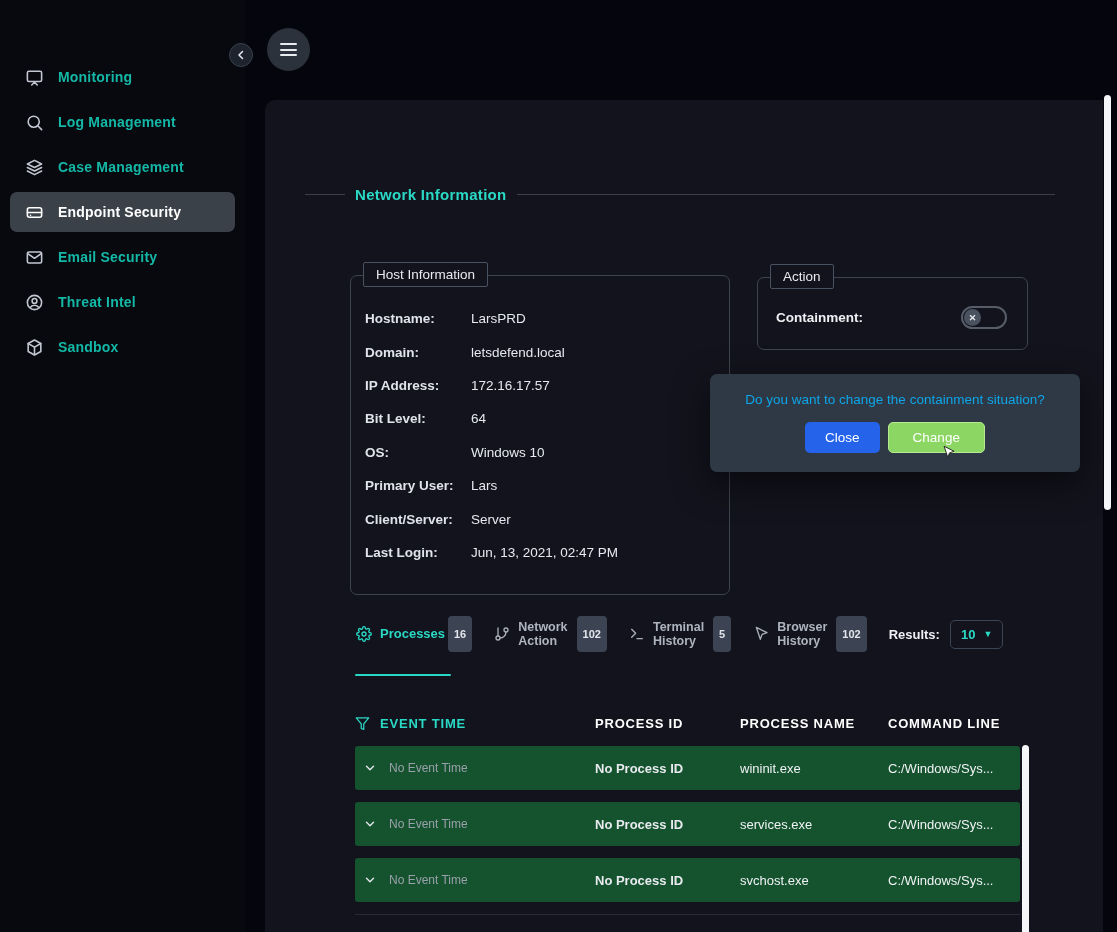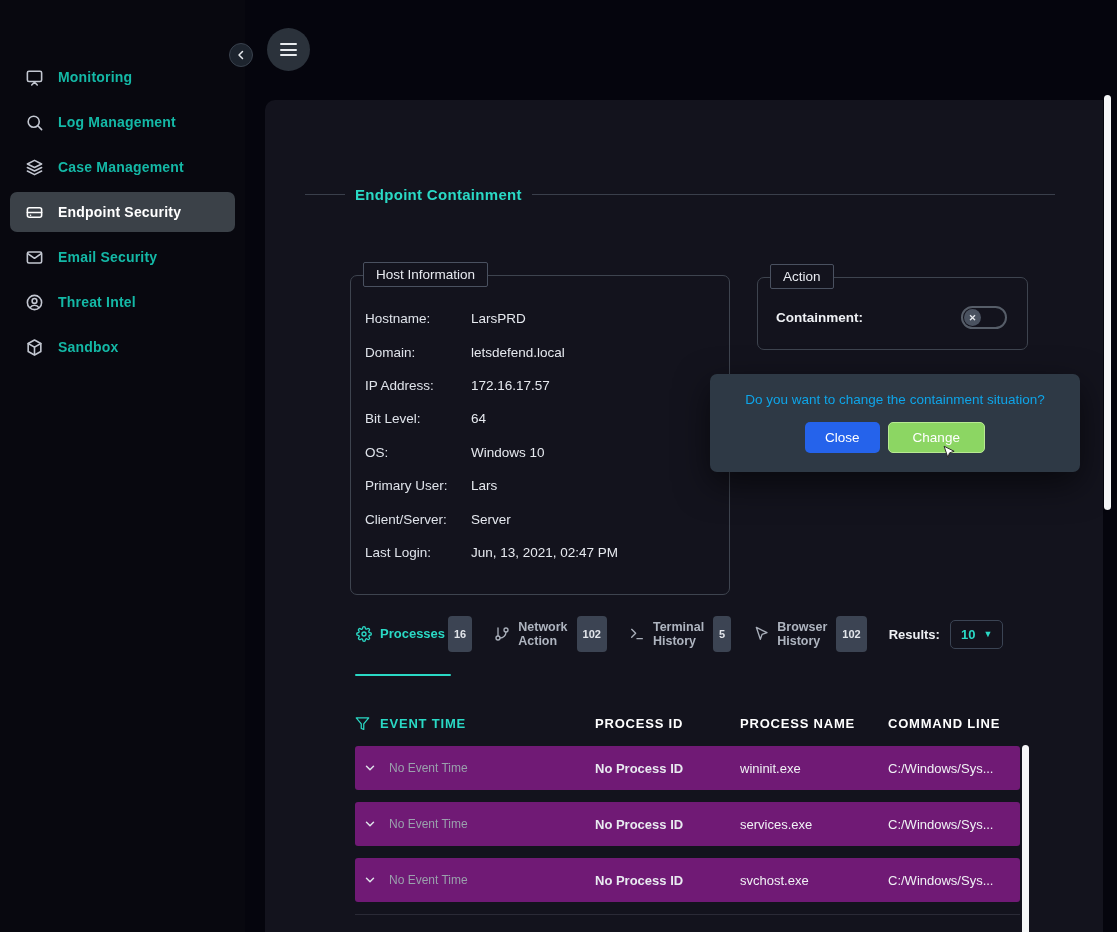--- a/index.html
+++ b/index.html
@@ -33,21 +33,21 @@
   .section-title-row .dash.long { flex:1; }
   .section-title { color:#2ad9c5; font-size:15px; font-weight:700; letter-spacing:.3px; }
 
   .fieldset { position:absolute; border:1px solid #3e444f; border-radius:7px; }
   .legend-chip { position:absolute; top:-14px; left:12px; background:#13131d; border:1px solid #4a5160; border-radius:2px;
                  padding:4px 12px; color:#e8eaf0; font-size:13.5px; font-weight:400; }
 
   .host-box { left:85px; top:175px; width:380px; height:320px; }
   .host-rows { padding:26px 14px 0 14px; }
   .host-row { display:flex; height:33.4px; align-items:center; font-size:13.5px; }
-  .host-label { width:106px; color:#dfe3ea; font-weight:400; }
+  .host-label { width:106px; color:#dfe3ea; font-weight:700; }
   .host-value { color:#e6e9ef; font-weight:400; }
 
   .action-box { left:492px; top:177px; width:271px; height:73px; }
   .action-inner { display:flex; align-items:center; justify-content:space-between; padding:0 20px 0 18px; height:100%; padding-top:8px; }
   .containment-label { color:#eef0f4; font-size:13.5px; font-weight:700; }
   .toggle { position:relative; width:46px; height:23px; border:2px solid #565d68; border-radius:13px; background:transparent; cursor:pointer; }
   .toggle .knob { position:absolute; left:1px; top:1px; width:17px; height:17px; border-radius:50%; background:#4a5260;
                   color:#e8ebef; font-size:9px; display:flex; align-items:center; justify-content:center; font-weight:700; }
 
   
@@ -77,21 +77,21 @@
                     color:#2ad9c5; font-size:13px; font-weight:600; cursor:pointer; background:transparent; }
   .results-select .caret { font-size:9px; color:#2ad9c5; }
 
   
   .table { position:absolute; left:90px; top:600px; width:665px; }
   .t-grid { display:grid; grid-template-columns:240px 145px 148px 1fr; align-items:center; }
   .t-head { height:46px; }
   .th { font-size:13px; font-weight:700; letter-spacing:.8px; color:#ffffff; }
   .th.event { color:#2ad9c5; display:flex; align-items:center; gap:10px; }
   .th.event svg { width:15px; height:15px; stroke:#2ad9c5; fill:none; stroke-width:2; stroke-linejoin:round; }
-  .t-row { height:44px; background:#701a75; border-radius:3px; margin-bottom:12px; }
+  .t-row { height:44px; background:#14532d; border-radius:3px; margin-bottom:12px; }
   .td-event { display:flex; align-items:center; gap:12px; padding-left:8px; color:#9aa0ac; font-size:12px; font-weight:400; }
   .td-event svg { width:14px; height:14px; stroke:#dfe3ea; fill:none; stroke-width:2.5; stroke-linecap:round; stroke-linejoin:round; }
   .td { color:#e8eaf0; font-size:13px; font-weight:600; }
   .td.name { font-weight:400; color:#f0f2f5; }
   .td.cmd { font-weight:400; color:#f0f2f5; white-space:nowrap; }
   .t-divider { height:1px; background:#2a2a36; margin-top:8px; }
 
   
   .scroll-main { position:absolute; left:1104px; top:95px; width:7px; height:415px; background:#f5f6f7; border-radius:4px; z-index:8; }
   .scroll-table { position:absolute; left:757px; top:645px; width:7px; height:268px; background:#f5f6f7; border-radius:4px; z-index:8; }
@@ -179,21 +179,21 @@
   <div class="menu-btn">
     <i></i>
       <i></i>
       <i></i>
   </div>
 
   <main class="panel">
 
     <div class="section-title-row">
       <span class="dash short"></span>
-      <span class="section-title">Endpoint Containment</span>
+      <span class="section-title">Network Information</span>
       <span class="dash long"></span>
     </div>
 
     <section class="fieldset host-box">
       <span class="legend-chip">Host Information</span>
       <div class="host-rows">
         <div class="host-row">
           <span class="host-label">Hostname:</span>
           <span class="host-value">LarsPRD</span>
         </div>

